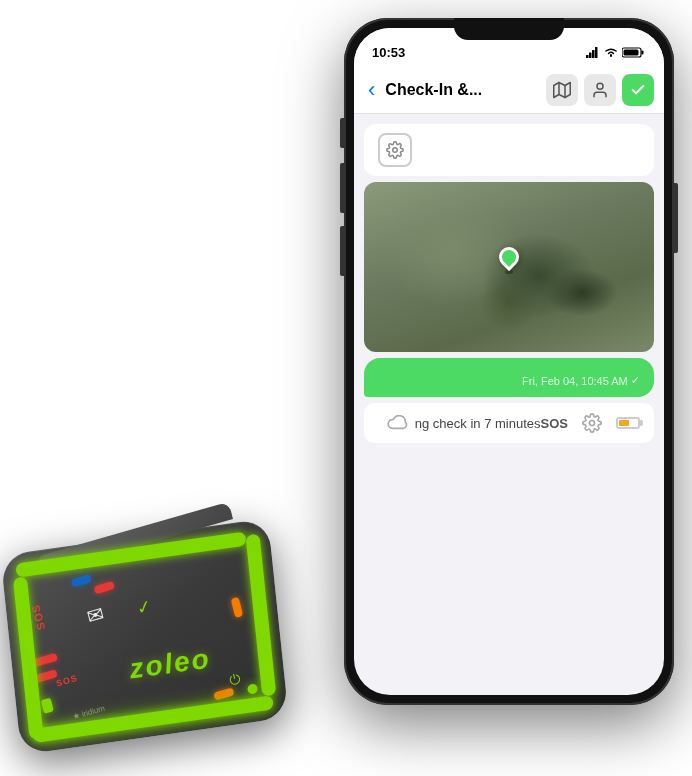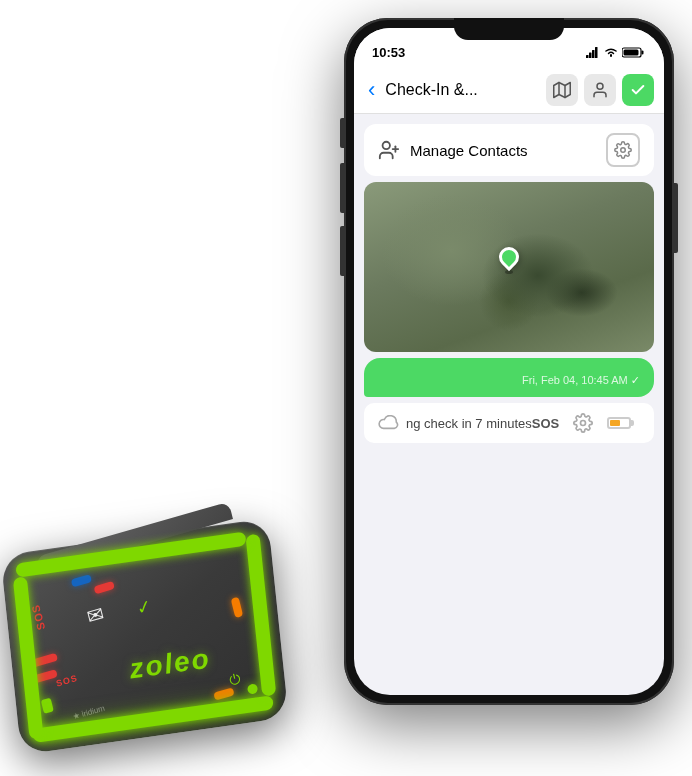--- a/index.html
+++ b/index.html
@@ -126,21 +126,21 @@
     }
     .nav-back {
       font-size: 22px;
       color: #007AFF;
       font-weight: 300;
       padding: 0 4px;
       cursor: pointer;
     }
     .nav-title {
       font-size: 16px;
-      font-weight: 400;
+      font-weight: 700;
       color: #000;
       flex: 1;
     }
     .nav-icon-btn {
       width: 32px;
       height: 32px;
       border-radius: 8px;
       display: flex;
       align-items: center;
       justify-content: center;
@@ -254,39 +254,40 @@
       font-weight: 500;
       color: white;
       line-height: 1.4;
     }
     .chat-time {
       font-size: 11px;
       color: rgba(255,255,255,0.8);
       text-align: right;
       margin-top: 4px;
       display: flex;
+      align-items: center;
       justify-content: flex-end;
       gap: 3px;
     }
     .chat-check {
       color: rgba(255,255,255,0.9);
       font-size: 11px;
     }
 
     
     .checkin-footer {
       margin: 0 10px;
       background: white;
       border-radius: 10px;
       padding: 10px 14px;
       font-size: 13px;
       color: #444;
       display: flex;
       align-items: center;
-      justify-content: flex-start;
+      justify-content: flex-end;
     }
     .checkin-text {
       display: flex;
       align-items: center;
       gap: 6px;
     }
     .battery-icon {
       width: 24px;
       height: 12px;
       border: 2px solid #ccc;
@@ -627,29 +628,20 @@
       <div class="nav-icon-btn check-btn">
         <svg width="16" height="16" viewBox="0 0 24 24" fill="none" stroke="white" stroke-width="3" stroke-linecap="round" stroke-linejoin="round">
           <polyline points="20 6 9 17 4 12"></polyline>
         </svg>
       </div>
     </div>
 
     <div class="screen-content">
 
       <div class="manage-contacts-row">
-        <div class="manage-contacts-left">
-          <svg width="22" height="22" viewBox="0 0 24 24" fill="none" stroke="#555" stroke-width="2" stroke-linecap="round" stroke-linejoin="round">
-            <path d="M16 21v-2a4 4 0 0 0-4-4H6a4 4 0 0 0-4 4v2"></path>
-            <circle cx="9" cy="7" r="4"></circle>
-            <line x1="19" y1="8" x2="19" y2="14"></line>
-            <line x1="22" y1="11" x2="16" y2="11"></line>
-          </svg>
-          <span class="manage-contacts-label">Manage Contacts</span>
-        </div>
         <div class="gear-btn">
           <svg width="18" height="18" viewBox="0 0 24 24" fill="none" stroke="#888" stroke-width="2" stroke-linecap="round" stroke-linejoin="round">
             <circle cx="12" cy="12" r="3"></circle>
             <path d="M19.4 15a1.65 1.65 0 0 0 .33 1.82l.06.06a2 2 0 0 1-2.83 2.83l-.06-.06a1.65 1.65 0 0 0-1.82-.33 1.65 1.65 0 0 0-1 1.51V21a2 2 0 0 1-4 0v-.09A1.65 1.65 0 0 0 9 19.4a1.65 1.65 0 0 0-1.82.33l-.06.06a2 2 0 0 1-2.83-2.83l.06-.06A1.65 1.65 0 0 0 4.68 15a1.65 1.65 0 0 0-1.51-1H3a2 2 0 0 1 0-4h.09A1.65 1.65 0 0 0 4.6 9a1.65 1.65 0 0 0-.33-1.82l-.06-.06a2 2 0 0 1 2.83-2.83l.06.06A1.65 1.65 0 0 0 9 4.68a1.65 1.65 0 0 0 1-1.51V3a2 2 0 0 1 4 0v.09a1.65 1.65 0 0 0 1 1.51 1.65 1.65 0 0 0 1.82-.33l.06-.06a2 2 0 0 1 2.83 2.83l-.06.06A1.65 1.65 0 0 0 19.4 9a1.65 1.65 0 0 0 1.51 1H21a2 2 0 0 1 0 4h-.09a1.65 1.65 0 0 0-1.51 1z"></path>
           </svg>
         </div>
       </div>
 
       <div class="map-area">
         <div class="map-terrain"></div>

